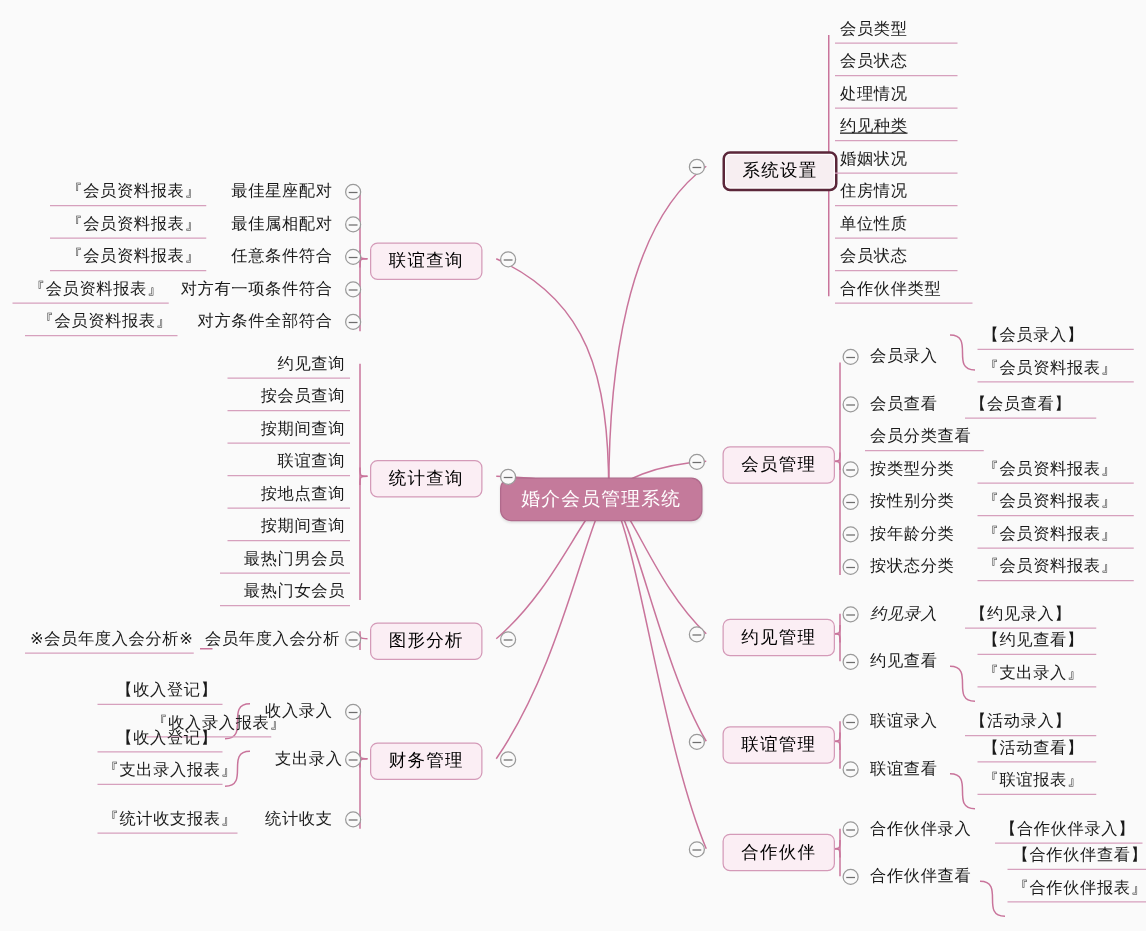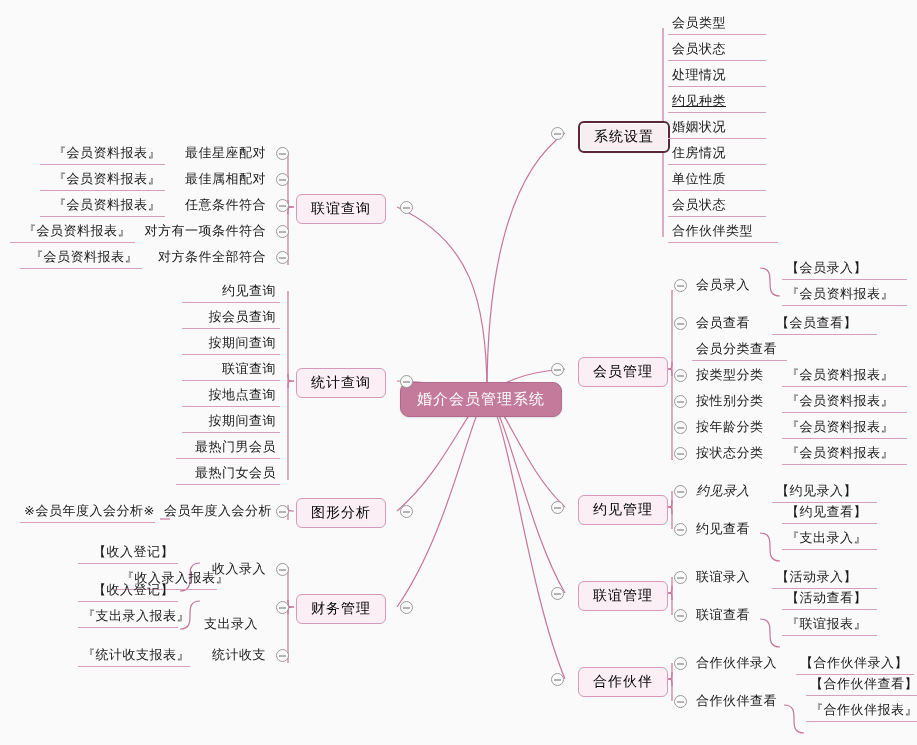--- a/index.html
+++ b/index.html
@@ -283,21 +283,21 @@
   <div class="node branch" style="left:296px;top:594px;">
     <span>财务管理</span>
   </div>
 
   <div class="toggle" style="left:276px;top:563px;"></div>
   <div class="leaf r" style="left:200px;top:559px;width:70px;">收入录入</div>
   <div class="leaf ul r" style="left:78px;top:542px;width:100px;">【收入登记】</div>
   <div class="leaf ul r" style="left:78px;top:568px;width:100px;margin-left:39px;">『收入录入报表』</div>
 
   <div class="toggle" style="left:276px;top:601px;"></div>
-  <div class="leaf r" style="left:192px;top:597px;width:70px;margin-top:17px;">支出录入</div>
+  <div class="leaf r" style="left:208px;top:597px;width:70px;">支出录入</div>
   <div class="leaf ul r" style="left:78px;top:580px;width:100px;">【收入登记】</div>
   <div class="leaf ul r" style="left:78px;top:606px;width:100px;">『支出录入报表』</div>
 
   <div class="toggle" style="left:276px;top:649px;"></div>
   <div class="leaf r" style="left:200px;top:645px;width:70px;">统计收支</div>
   <div class="leaf ul r" style="left:78px;top:645px;width:112px;">『统计收支报表』</div>
 
 </div>
 
 </body></html>

